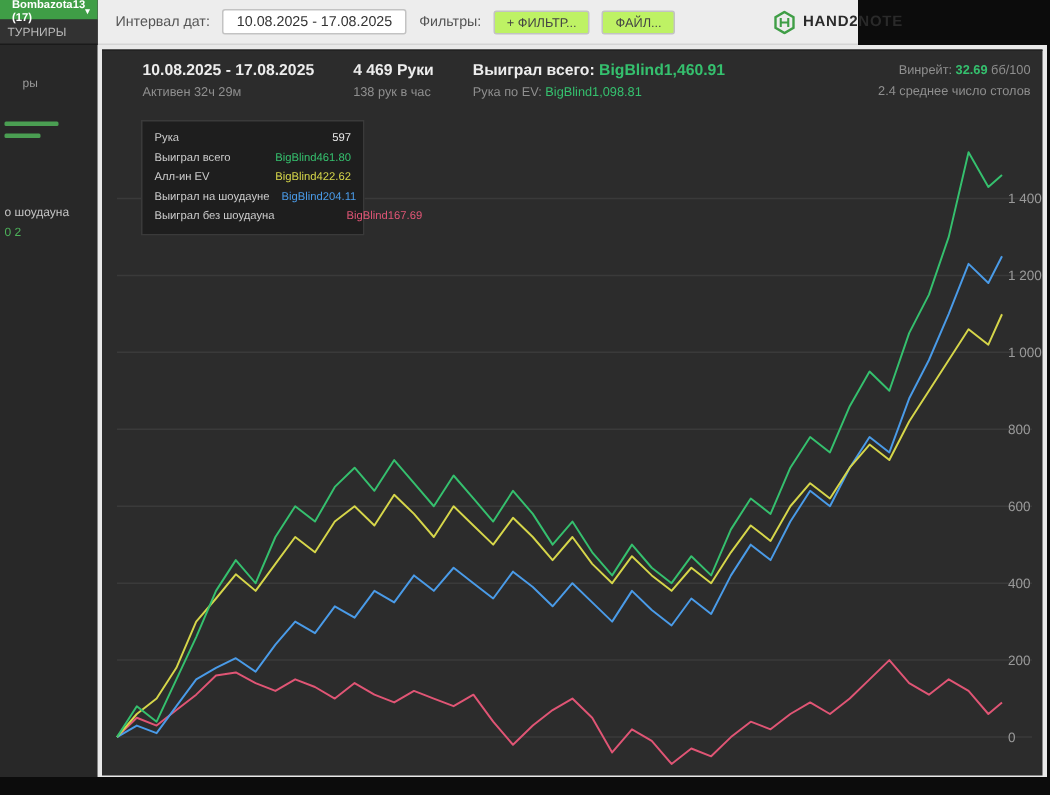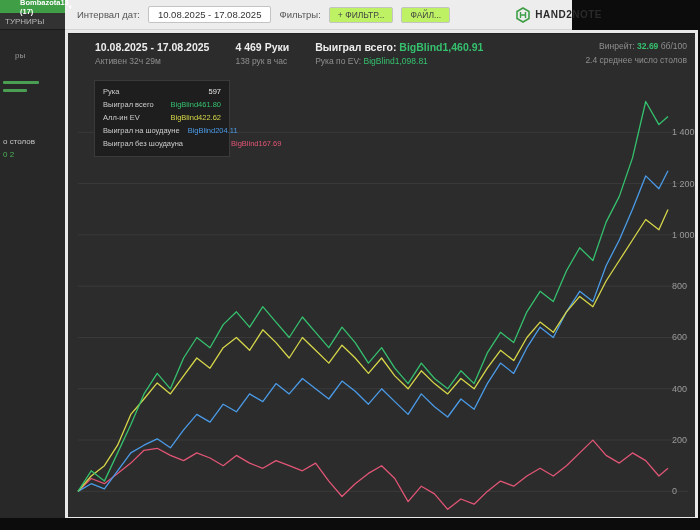--- a/index.html
+++ b/index.html
@@ -5,21 +5,21 @@
   html,body{margin:0;padding:0;}
   body{
     width:700px;height:530px;position:relative;overflow:hidden;
     background:#0c0c0c;
     font-family:"Liberation Sans", sans-serif;
     -webkit-font-smoothing:antialiased;
   }
   
   .sidebar{position:absolute;left:0;top:0;width:65px;height:518px;background:#282828;}
   .account{height:13px;background:#3f9e46;color:#fff;font-size:7.5px;font-weight:bold;
-    display:flex;align-items:center;justify-content:space-between;padding:0 20px;cursor:pointer;}
+    display:flex;align-items:center;justify-content:space-between;padding:0 8px;cursor:pointer;}
   .account .caret{font-size:6px;}
   .side-tab{height:16px;background:#323232;color:#b8b8b8;font-size:8px;
     display:flex;align-items:center;padding:0 5px;border-bottom:1px solid #1a1a1a;cursor:pointer;}
   .side-item{position:absolute;left:3px;font-size:8px;line-height:9px;white-space:nowrap;cursor:pointer;}
   .si-gray{color:#9a9a9a;padding-left:12px;}
   .si-light{color:#c4c4c4;}
   .si-green{color:#4db35a;}
   .green-bar{position:absolute;left:3px;height:3px;background:#4a9e52;border-radius:1px;cursor:pointer;}
   
   .toolbar{position:absolute;left:65px;top:0;width:507px;height:30px;background:#ededed;
@@ -38,21 +38,21 @@
   #chart-svg{position:absolute;left:0;top:0;z-index:1;}
   .panel-header{position:absolute;left:27px;top:7px;right:8px;display:flex;gap:26px;z-index:3;}
   .hb-title{font-size:10.5px;font-weight:bold;color:#ededed;white-space:nowrap;}
   .hb-sub{font-size:8.5px;color:#8f8f8f;margin-top:3px;white-space:nowrap;}
   .hb-right{margin-left:auto;text-align:right;}
   .hb-right .hb-sub{margin-top:0;}
   .hb-right .hb-sub + .hb-sub{margin-top:4px;}
   .green{color:#35c06e;}
   .bold{font-weight:bold;}
   
-  .tooltip{position:absolute;left:26px;top:46px;width:136px;z-index:4;background:#1e1e1e;
+  .tooltip{position:absolute;left:26px;top:46px;width:149px;z-index:4;background:#1e1e1e;
     border:1px solid #3a3a3a;padding:4px 8px 6px;box-sizing:border-box;}
   .tip-row{display:flex;justify-content:space-between;font-size:7.5px;line-height:13px;color:#cccccc;}
   .tip-label{white-space:nowrap;}
   .tip-value{white-space:nowrap;margin-left:8px;}
 </style>
 </head>
 <body>
 
 <div class="toolbar">
   <span class="tb-label">Интервал дат:</span>
@@ -71,21 +71,21 @@
 
 <div class="sidebar">
   <div class="account">
     <span>Bombazota13 (17)</span>
     <span class="caret">▾</span>
   </div>
   <div class="side-tab">ТУРНИРЫ</div>
   <div class="side-item si-gray" style="top:51px;">ры</div>
   <div class="green-bar" style="top:81px;width:36px;"></div>
   <div class="green-bar" style="top:89px;width:24px;"></div>
-  <div class="side-item si-light" style="top:137px;">о столов</div>
+  <div class="side-item si-light" style="top:137px;">о шоудауна</div>
   <div class="side-item si-green" style="top:150px;">0 2</div>
 </div>
 
 <div class="main-bg">
   <div class="panel">
 
     <svg id="chart-svg" width="627" height="483" viewBox="0 0 627 483">
         <line x1="10" y1="98.29411764705883" x2="620" y2="98.29411764705883" stroke="#3a3a3a" stroke-width="1"></line>
         <text x="604" y="101.29411764705883" fill="#9a9a9a" font-size="9" font-family="Liberation Sans, sans-serif">1 400</text>
         <line x1="10" y1="149.58823529411765" x2="620" y2="149.58823529411765" stroke="#3a3a3a" stroke-width="1"></line>

